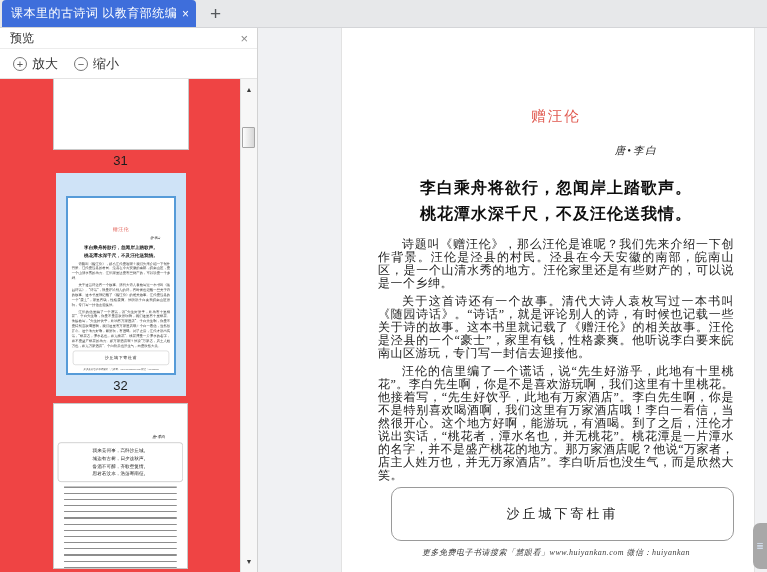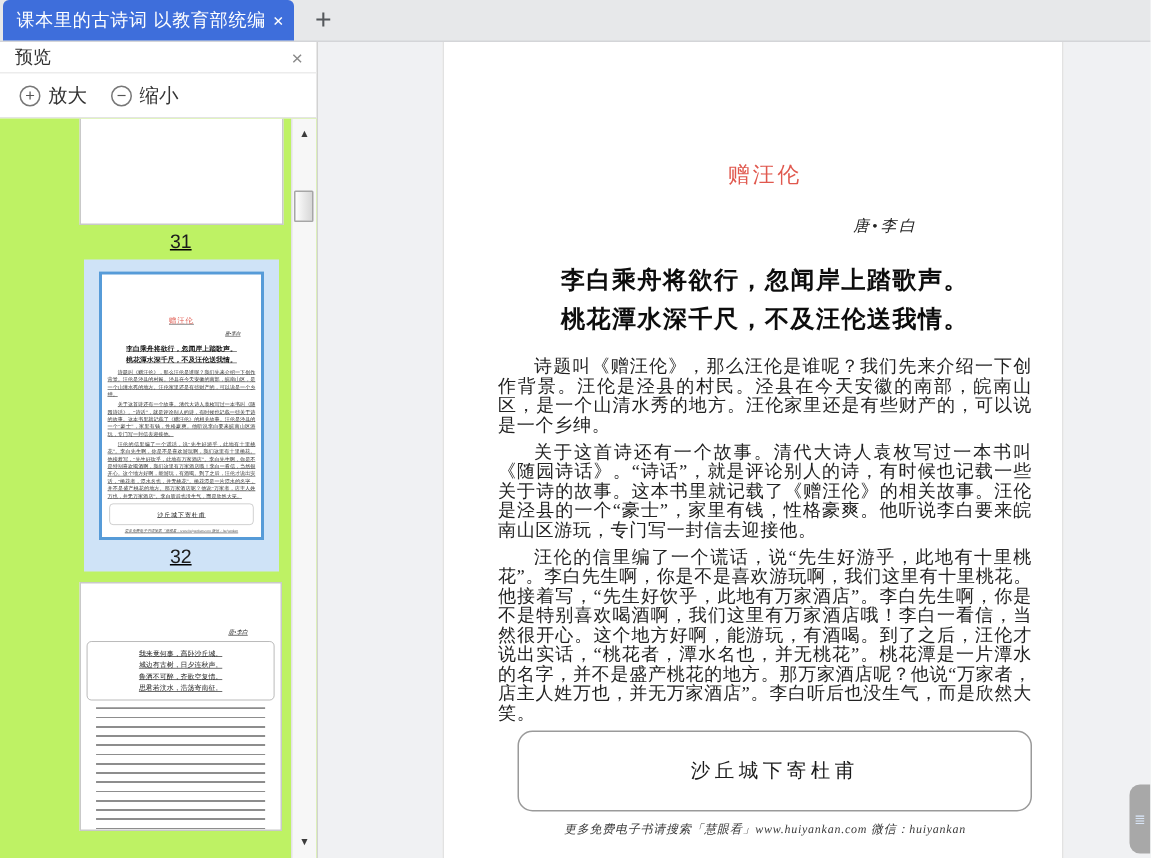--- a/index.html
+++ b/index.html
@@ -12,40 +12,40 @@
             border-bottom:1px solid #d4d5d8; }
   .tab { width:194px; height:27px; background:#3e6edb; color:#fff; display:flex;
          align-items:center; padding:0 7px 0 9px; border-radius:4px 4px 0 0; margin-left:2px; }
   .tab-title { flex:1; font-size:12px; white-space:nowrap; overflow:hidden; letter-spacing:.5px; }
   .tab-close { font-size:12px; margin-left:5px; cursor:pointer; flex:none; }
   .newtab { font-size:19px; color:#55585c; margin:0 0 4px 14px; cursor:pointer; line-height:18px; }
 
   .content { display:flex; height:544px; }
 
   
-  .sidebar { width:212px; flex:none; background:#fff; border-right:1px solid #d2d2d2;
+  .sidebar { width:258px; flex:none; background:#fff; border-right:1px solid #d2d2d2;
              display:flex; flex-direction:column; }
   .side-head { height:21px; flex:none; display:flex; align-items:center;
                padding:0 9px 0 10px; font-size:12px; color:#333; border-bottom:1px solid #ececec; }
   .side-head .ttl { flex:1; }
   .side-close { color:#8a8a8a; font-size:13px; cursor:pointer; }
   .zoom-row { height:30px; flex:none; display:flex; align-items:center; gap:16px;
               padding-left:13px; border-bottom:1px solid #e4e4e4; font-size:13px; color:#333; }
   .zbtn { display:flex; align-items:center; gap:5px; cursor:pointer; }
   .zicon { width:14px; height:14px; border:1px solid #777; border-radius:50%;
            font-size:11px; line-height:12px; text-align:center; color:#555; }
 
-  .thumbs { flex:1; position:relative; overflow:hidden; background:#bef264;text-decoration:underline; }
+  .thumbs { flex:1; position:relative; overflow:hidden; background:#ef4444; }
   .thumb-col { width:241px; }
   .plabel { text-align:center; font-size:13px; color:#1d1d1d; padding:3px 0 2px; }
 
   .t31 { width:136px; height:71px; border:1px solid #c9c9c9; border-top:none;
          margin:0 auto; background:#fff; }
 
-  .sel-cell { width:130px; margin:3px auto 6px; background:#cfe3f7; padding:8px 0 1px; }
+  .sel-cell { width:130px; margin:3px auto 6px; background:#cfe3f7; padding:23px 0 1px; }
   .mini32 { width:110px; height:179px; margin:0 auto; background:#fff;
             border:2px solid #569bd8; overflow:hidden; }
   .mini-inner { width:344px; transform:scale(.308); transform-origin:0 0; }
   .m-title { margin-top:28px; text-align:center; font-size:16px; color:#e0584e;
              font-family:"Liberation Serif",serif; letter-spacing:2px; }
   .m-author { margin-top:10px; text-align:right; padding-right:44px; font-size:10px;
               color:#222; font-family:"Liberation Serif",serif; font-style:italic; }
   .m-poem { margin-top:12px; text-align:center; font-weight:bold; font-size:15px;
             line-height:25px; color:#111; }
   .m-inner-pad { padding:0 12px; }

